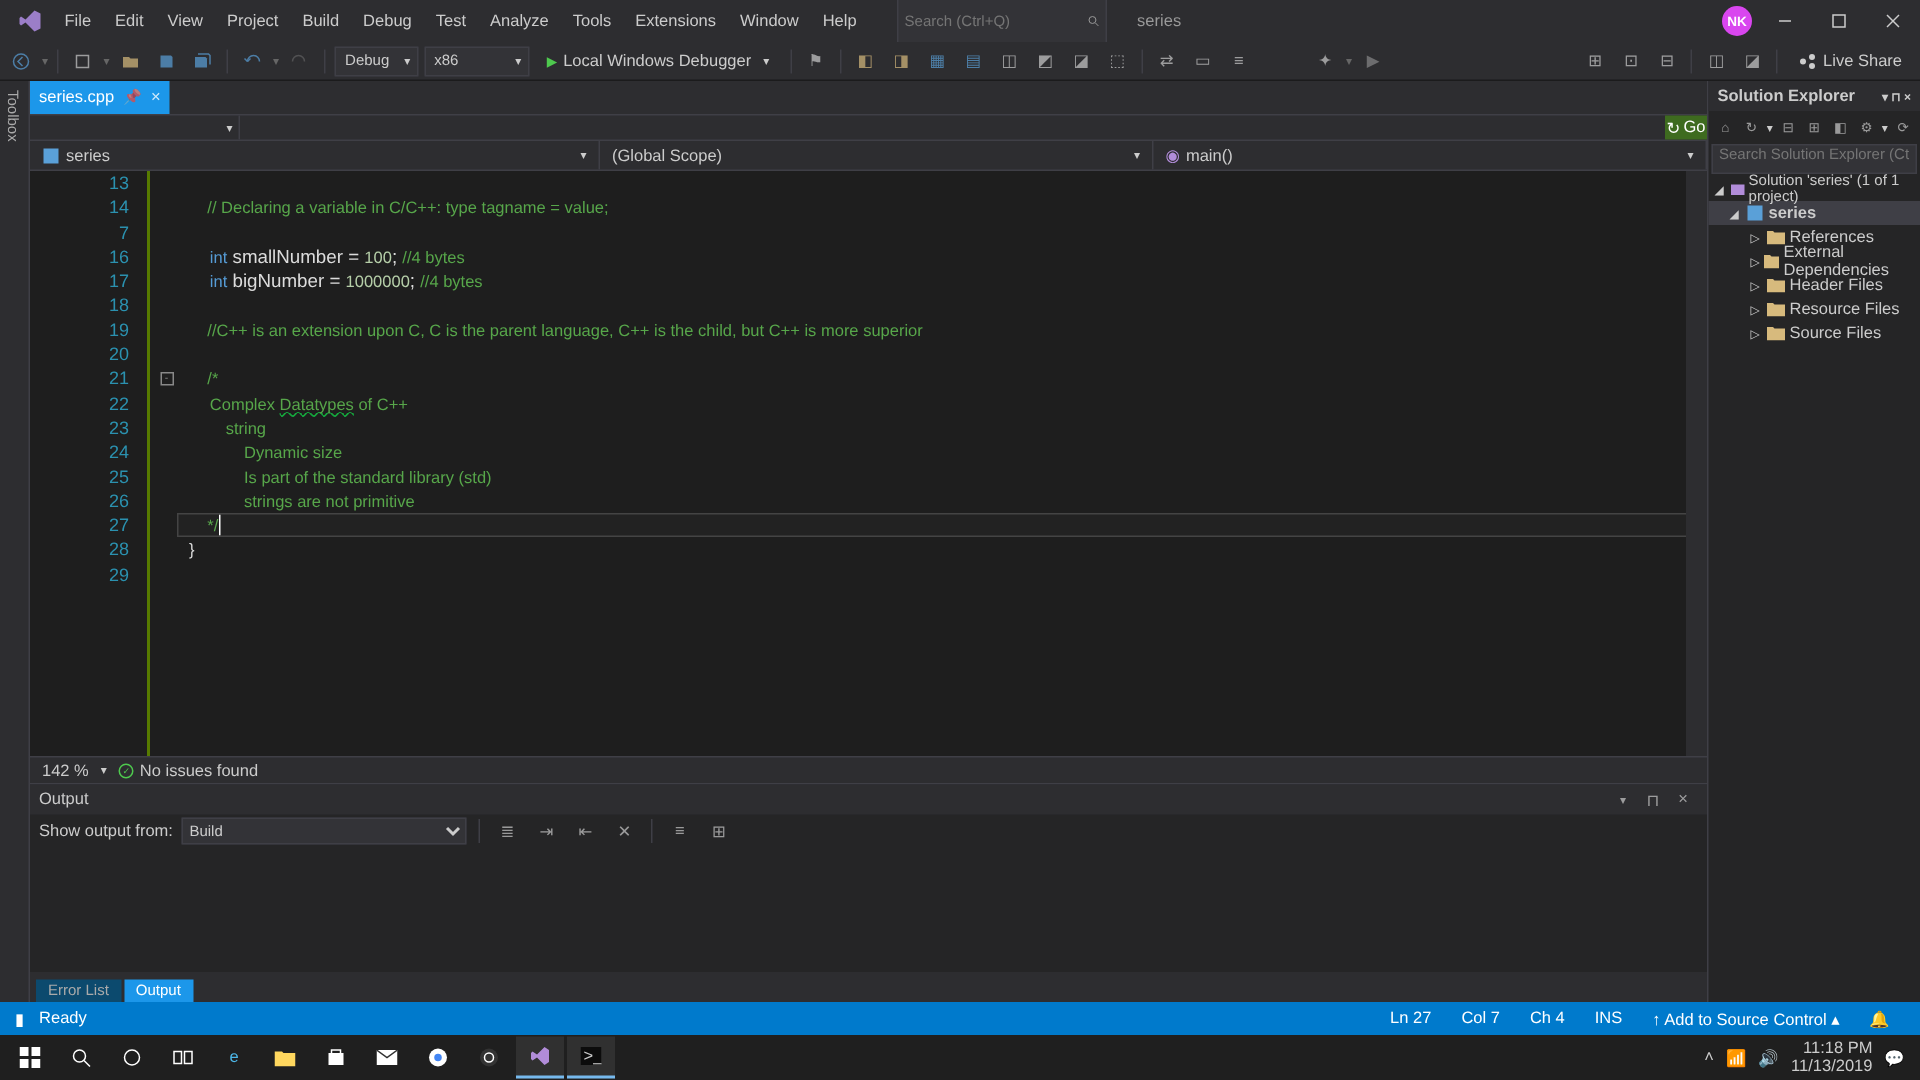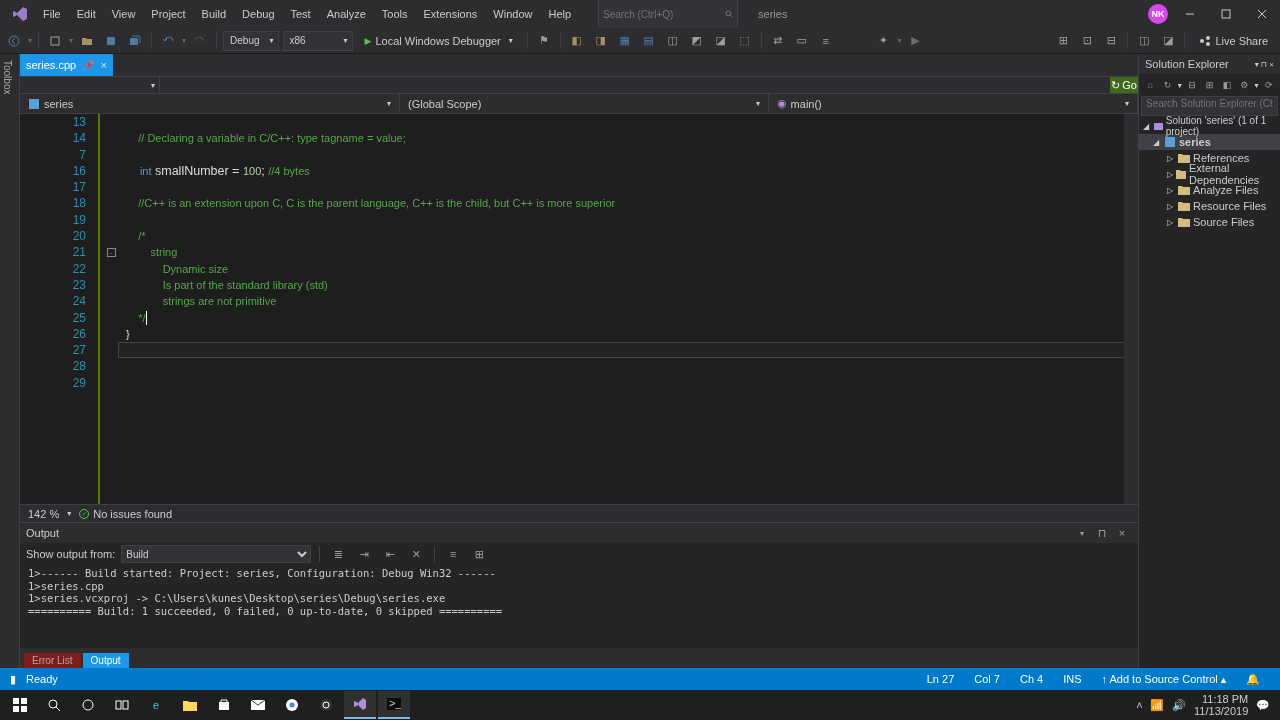--- a/index.html
+++ b/index.html
@@ -55,24 +55,24 @@
 .status-strip { height: 18px; background: #2d2d30; display: flex; align-items: center; padding: 0 8px; gap: 8px; font-size: 10px; border-top: 1px solid #3f3f46; }
 .no-issues { display: flex; align-items: center; gap: 4px; }
 .check-circle { width: 10px; height: 10px; border-radius: 50%; border: 1px solid #4ec94e; display: flex; align-items: center; justify-content: center; font-size: 6px; color: #4ec94e; }
 .output-panel { height: 126px; background: #252526; display: flex; flex-direction: column; border-top: 1px solid #3f3f46; }
 .output-header { height: 20px; display: flex; align-items: center; padding: 0 6px; font-size: 11px; background: #2d2d30; }
 .output-header .spacer { flex: 1; }
 .output-toolbar { height: 22px; display: flex; align-items: center; padding: 0 6px; gap: 6px; font-size: 10px; }
 .output-toolbar select { background: #333337; border: 1px solid #3f3f46; color: #ccc; font-size: 10px; height: 18px; width: 190px; }
 .output-text { flex: 1; padding: 2px 8px; font-family: Consolas, monospace; font-size: 10.5px; line-height: 12.5px; color: #ccc; white-space: pre; overflow: hidden; }
 .bottom-tabs { height: 20px; display: flex; align-items: flex-end; background: #2d2d30; padding: 0 4px; gap: 2px; }
-.btab { padding: 2px 8px; font-size: 10px; background: #7f1d1d; color: #aaa; }
+.btab { padding: 2px 8px; font-size: 10px; background: #0c4a6e; color: #aaa; }
 .btab.active { background: #1c97ea; color: white; }
 .right-panel { width: 142px; background: #252526; display: flex; flex-direction: column; border-left: 1px solid #3f3f46; }
-.rp-title { height: 20px; background: #2d2d30; display: flex; align-items: center; padding: 0 6px; font-size: 11px; }
+.rp-title { height: 20px; background: #2d2d30; display: flex; align-items: center; padding: 0 6px; font-size: 11px; font-weight: bold; }
 .rp-toolbar { height: 22px; display: flex; align-items: center; padding: 0 4px; gap: 3px; }
 .rp-toolbar .tb-btn { width: 16px; height: 16px; font-size: 9px; }
 .rp-search { height: 20px; background: #333337; border: 1px solid #3f3f46; margin: 0 2px; padding: 0 4px; }
 .rp-search input { background: transparent; border: none; color: #999; outline: none; width: 100%; font-size: 10px; }
 .tree { flex: 1; padding: 2px 0; font-size: 10.5px; }
 .tree-row { height: 16px; display: flex; align-items: center; padding-left: 4px; gap: 3px; }
 .tree-row.sel { background: #3f3f46; }
 .tri { font-size: 8px; color: #ccc; width: 8px; }
 .statusbar { height: 22px; background: #007acc; color: white; display: flex; align-items: center; padding: 0 10px; font-size: 11px; }
 .statusbar .sb-item { padding: 0 10px; }
@@ -304,24 +304,26 @@
           <div style="height: 16.3px;"></div>
           <div style="height: 16.3px;"></div>
           <div style="height: 16.3px;"></div>
           <div style="height: 16.3px;"></div>
         </div>
       <div class="code-area" id="codearea">
           <div class="code-line"><span></span></div>
           <div class="code-line"><span class="c-comment">    // Declaring a variable in C/C++: type tagname = value;</span></div>
           <div class="code-line"><span></span></div>
           <div class="code-line">    <span class="c-keyword">int</span> smallNumber = <span class="c-number">100</span>; <span class="c-comment">//4 bytes</span></div>
+          <div class="code-line">    <span class="c-keyword">int</span> bigNumber = <span class="c-number">1000000</span>; <span class="c-comment">//4 bytes</span></div>
           <div class="code-line"><span></span></div>
           <div class="code-line"><span class="c-comment">    //C++ is an extension upon C, C is the parent language, C++ is the child, but C++ is more superior</span></div>
           <div class="code-line"><span></span></div>
           <div class="code-line"><span class="c-comment">    /*</span></div>
+          <div class="code-line">    <span class="c-comment">Complex <span class="c-underline">Datatypes</span> of C++</span></div>
           <div class="code-line"><span class="c-comment">        string</span></div>
           <div class="code-line"><span class="c-comment">            Dynamic size</span></div>
           <div class="code-line"><span class="c-comment">            Is part of the standard library (std)</span></div>
           <div class="code-line"><span class="c-comment">            strings are not primitive</span></div>
           <div class="caret-line" style="top: 228.2px;"></div>
           <div class="code-line"><span class="c-comment">    */</span><span class="caret"></span></div>
           <div class="code-line"><span>}</span></div>
           <div class="code-line"><span></span></div>
         </div>
       <div class="scroll-indicator"></div>
@@ -349,24 +351,20 @@
         <select><option>Build</option></select>
         <div class="tb-sep"></div>
         <span class="tb-btn">≣</span>
         <span class="tb-btn">⇥</span>
         <span class="tb-btn">⇤</span>
         <span class="tb-btn">✕</span>
         <div class="tb-sep"></div>
         <span class="tb-btn">≡</span>
         <span class="tb-btn">⊞</span>
       </div>
-      <div class="output-text">1&gt;------ Build started: Project: series, Configuration: Debug Win32 ------
-1&gt;series.cpp
-1&gt;series.vcxproj -&gt; C:\Users\kunes\Desktop\series\Debug\series.exe
-========== Build: 1 succeeded, 0 failed, 0 up-to-date, 0 skipped ==========</div>
     </div>
 
     <div class="bottom-tabs">
       <div class="btab">Error List</div>
       <div class="btab active">Output</div>
     </div>
   </div>
 
   <div class="right-panel">
     <div class="rp-title">
@@ -415,21 +413,21 @@
             <svg width="12" height="10">
               <path d="M0 1h4l1 1h7v8H0z" fill="#d7ba7d"></path>
             </svg>
             <span>External Dependencies</span>
           </div>
           <div class="tree-row" style="padding-left: 28px;">
             <span class="tri">▷</span>
             <svg width="12" height="10">
               <path d="M0 1h4l1 1h7v8H0z" fill="#d7ba7d"></path>
             </svg>
-            <span>Analyze Files</span>
+            <span>Header Files</span>
           </div>
           <div class="tree-row" style="padding-left: 28px;">
             <span class="tri">▷</span>
             <svg width="12" height="10">
               <path d="M0 1h4l1 1h7v8H0z" fill="#d7ba7d"></path>
             </svg>
             <span>Resource Files</span>
           </div>
           <div class="tree-row" style="padding-left: 28px;">
             <span class="tri">▷</span>

